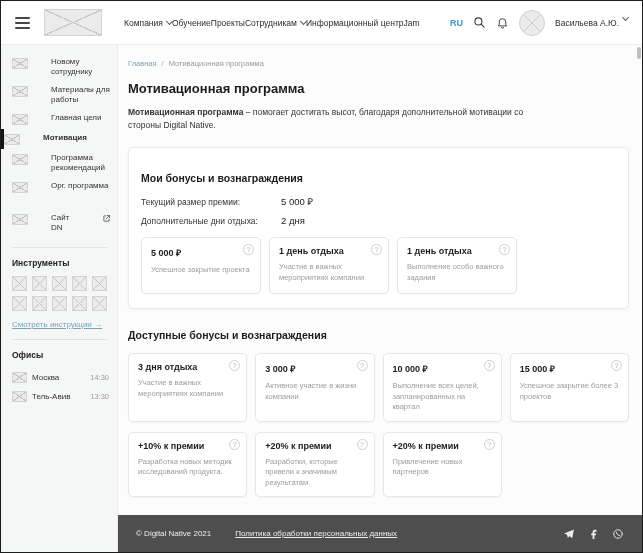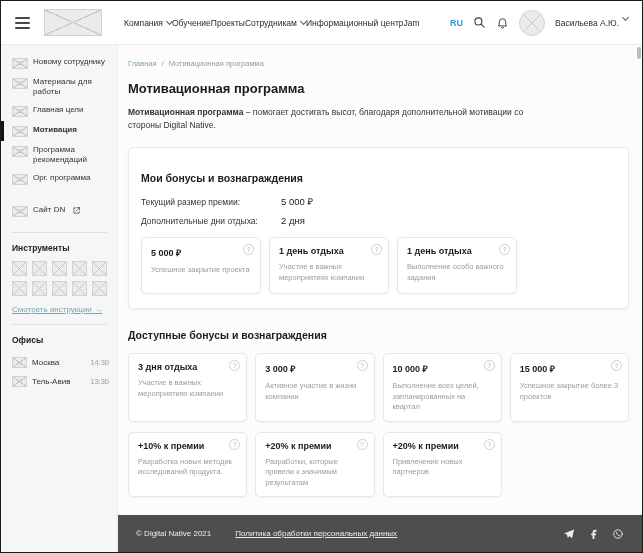--- a/index.html
+++ b/index.html
@@ -26,23 +26,23 @@
   .avatar{width:26px;height:26px;border-radius:50%;overflow:hidden;flex:0 0 26px;cursor:pointer}
   .user{display:flex;align-items:flex-start;gap:4px;font-size:8.5px;color:#2c2c2c;cursor:pointer;white-space:nowrap}
 
   
   .body{flex:1;display:flex;min-height:0}
   .sidebar{flex:0 0 117px;width:117px;background:#f5f6f6;border-right:1px solid #ececec;padding:8px 0 0 0;font-size:8px;overflow:hidden}
   .main-col{flex:1;display:flex;flex-direction:column;min-width:0}
   .main{flex:1;background:#fcfcfc;padding:14px 13px 0 10px;overflow:hidden}
 
   
-  .snav-item{display:flex;align-items:flex-start;gap:5px;padding:4px 6px 4px 11px;cursor:pointer;color:#333;line-height:1.25}
+  .snav-item{display:flex;align-items:flex-start;gap:23px;padding:4px 6px 4px 11px;cursor:pointer;color:#333;line-height:1.25}
   .snav-item .sicon{width:16px;height:11px;flex:0 0 16px;margin-top:1px}
-  .snav-item.active{border-left:3px solid #141414;padding-left:8px;font-weight:bold}
+  .snav-item.active{border-left:3px solid #141414;padding-left:0;font-weight:bold}
   .site-link{margin-top:12px}
   .ext{margin-left:2px;margin-top:1px}
   .sdiv{height:1px;background:#e1e1e1;margin:10px 10px 10px 11px}
   .stitle{font-weight:bold;font-size:8.5px;color:#222;padding-left:11px;margin-bottom:8px}
   .tool-grid{display:grid;grid-template-columns:repeat(5,15px);gap:5px;padding-left:11px}
   .tool{width:15px;height:15px;cursor:pointer}
   .slink{display:inline-block;color:#76a5b8;font-size:8px;margin:9px 0 0 11px;text-decoration:underline;cursor:pointer}
   .office{display:flex;align-items:center;gap:5px;padding:4px 8px 4px 11px;cursor:default}
   .office .oicon{width:15px;height:11px;flex:0 0 15px}
   .office .time{margin-left:auto;color:#9b9b9b;font-size:7.5px}

